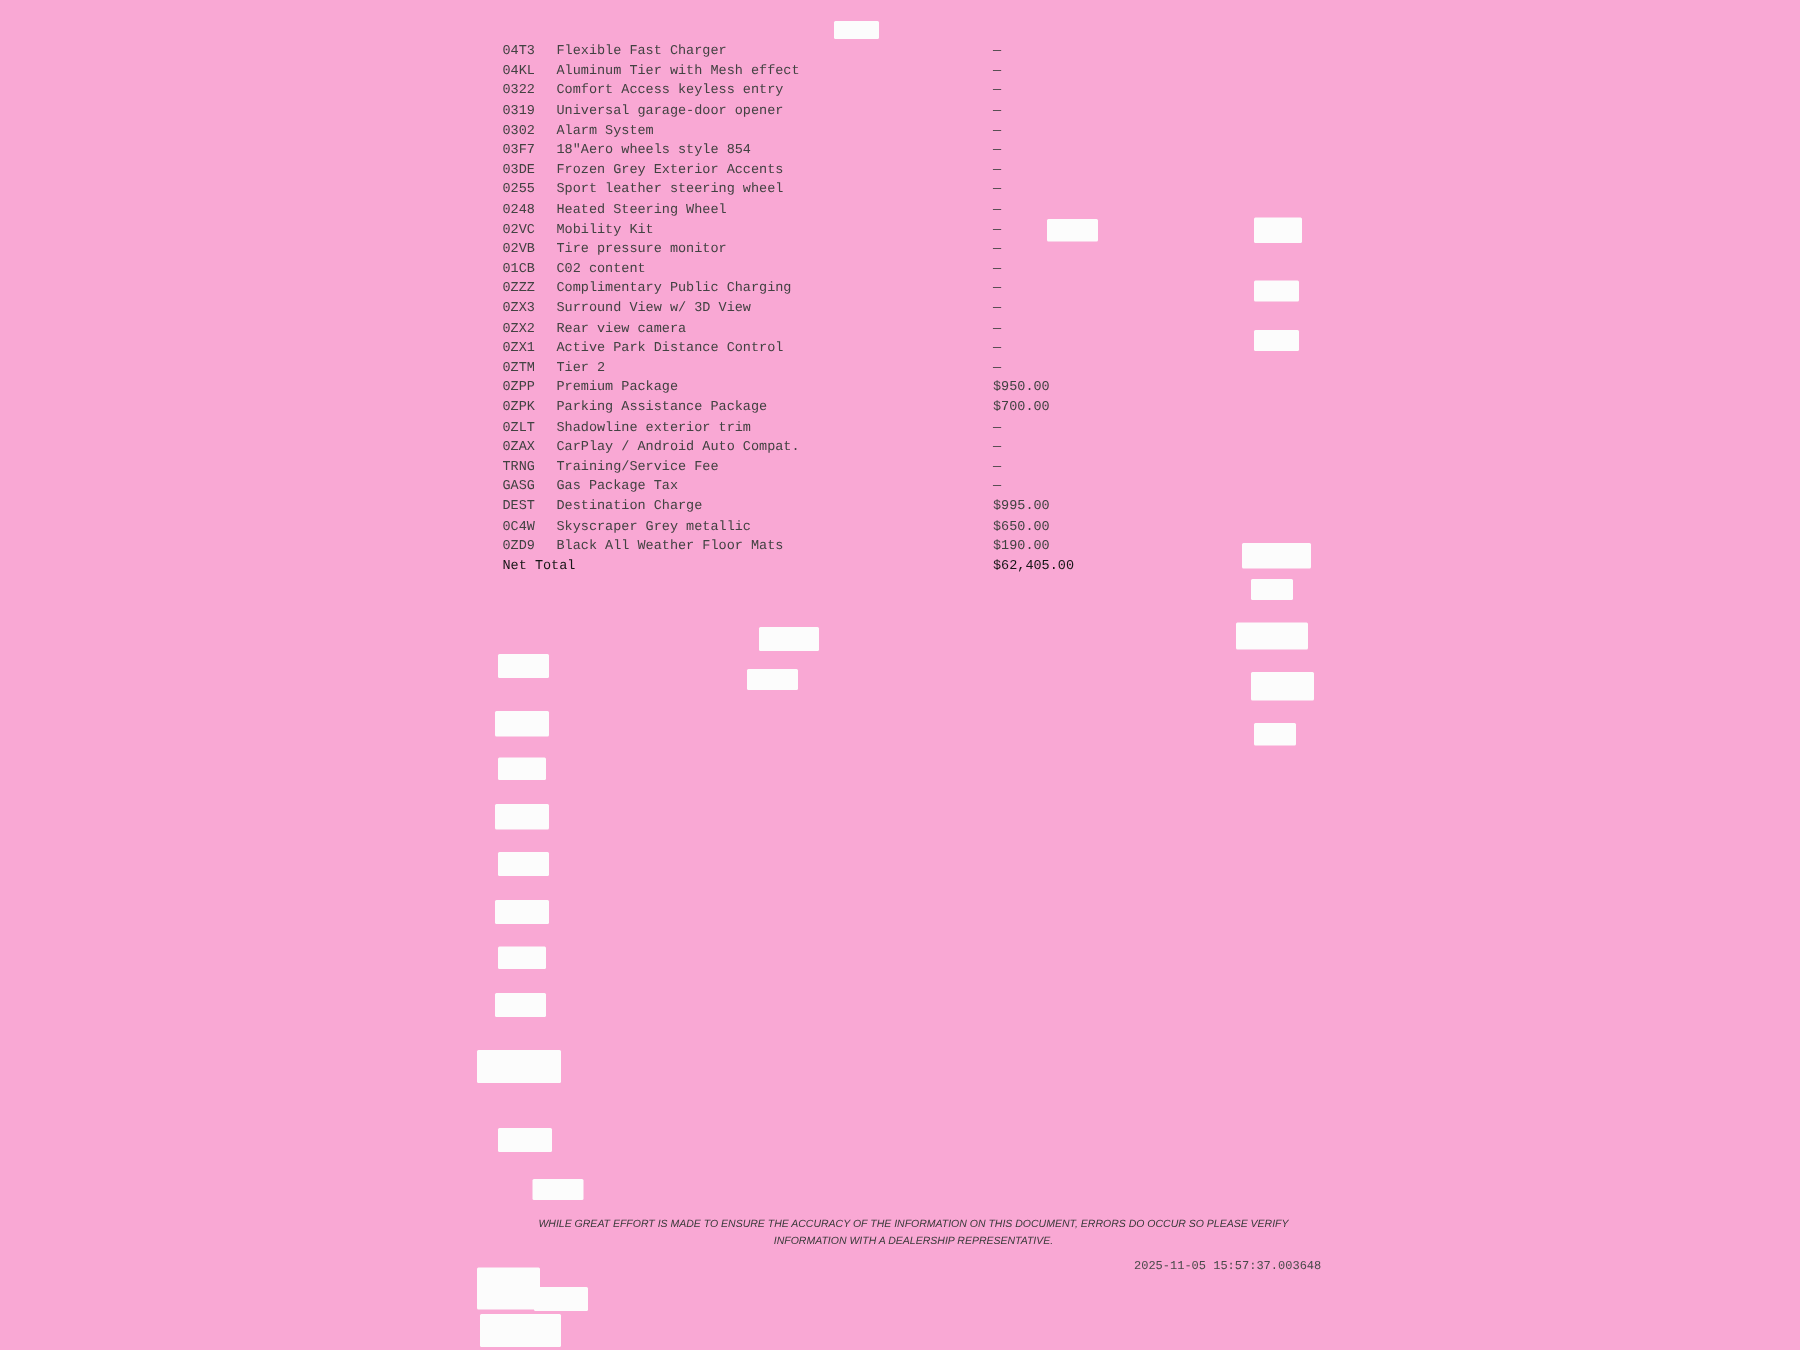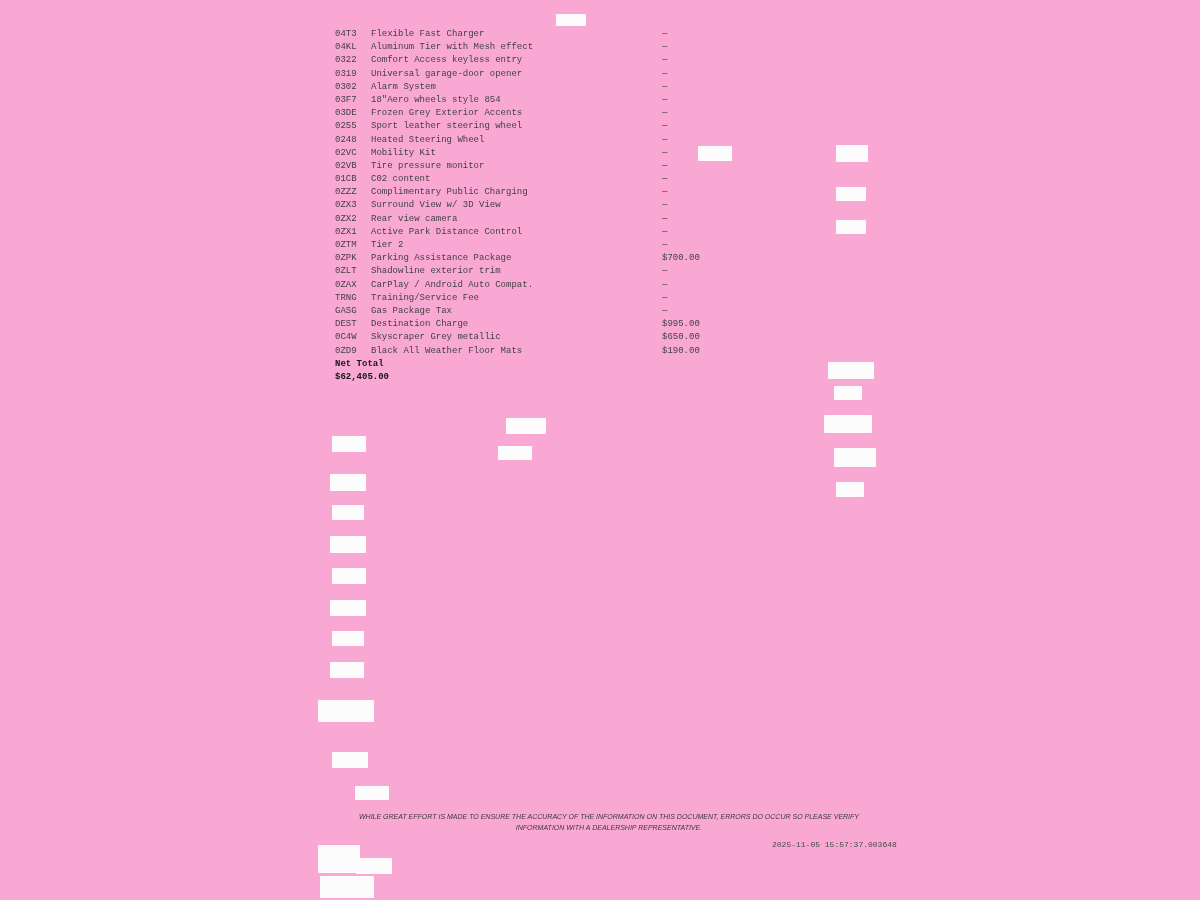--- a/index.html
+++ b/index.html
@@ -38,23 +38,22 @@
   .opt-row {
     display: flex;
     height: 13.2px;
     line-height: 13.2px;
     white-space: pre;
   }
   .opt-code { width: 36px; flex: none; }
   .opt-desc { width: 291px; flex: none; }
   .opt-price { flex: none; }
   .net-row {
-    font-weight: bold;
+    font-weight: normal;
     color: #161616;
-    flex-direction: column;
   }
   .net-label { width: 327px; flex: none; }
   
   .disclaimer {
     position: absolute;
     left: 335px;
     top: 812px;
     width: 548px;
     text-align: center;
     font-family: "Liberation Sans", "DejaVu Sans", sans-serif;
@@ -66,21 +65,20 @@
   }
   
   .timestamp {
     position: absolute;
     left: 756px;
     top: 840px;
     font-family: "Liberation Mono", "DejaVu Sans Mono", monospace;
     font-size: 8px;
     color: #4a4a4a;
     white-space: pre;
-    margin-left: 16px;
   }
 </style>
 </head>
 <body>
 
 <div class="page">
 
   <div class="art" style="left:556px;top:14px;width:30px;height:12px"></div>
   <div class="art" style="left:698px;top:146px;width:34px;height:15px"></div>
   <div class="art" style="left:836px;top:145px;width:32px;height:17px"></div>
@@ -205,20 +203,25 @@
     <span class="opt-desc">Active Park Distance Control</span>
     <span class="opt-price">—</span>
   </div>
 
   <div class="opt-row">
     <span class="opt-code">0ZTM</span>
     <span class="opt-desc">Tier 2</span>
     <span class="opt-price">—</span>
   </div>
 
+  <div class="opt-row">
+    <span class="opt-code">0ZPP</span>
+    <span class="opt-desc">Premium Package</span>
+    <span class="opt-price">$950.00</span>
+  </div>
 
   <div class="opt-row">
     <span class="opt-code">0ZPK</span>
     <span class="opt-desc">Parking Assistance Package</span>
     <span class="opt-price">$700.00</span>
   </div>
 
   <div class="opt-row">
     <span class="opt-code">0ZLT</span>
     <span class="opt-desc">Shadowline exterior trim</span>

